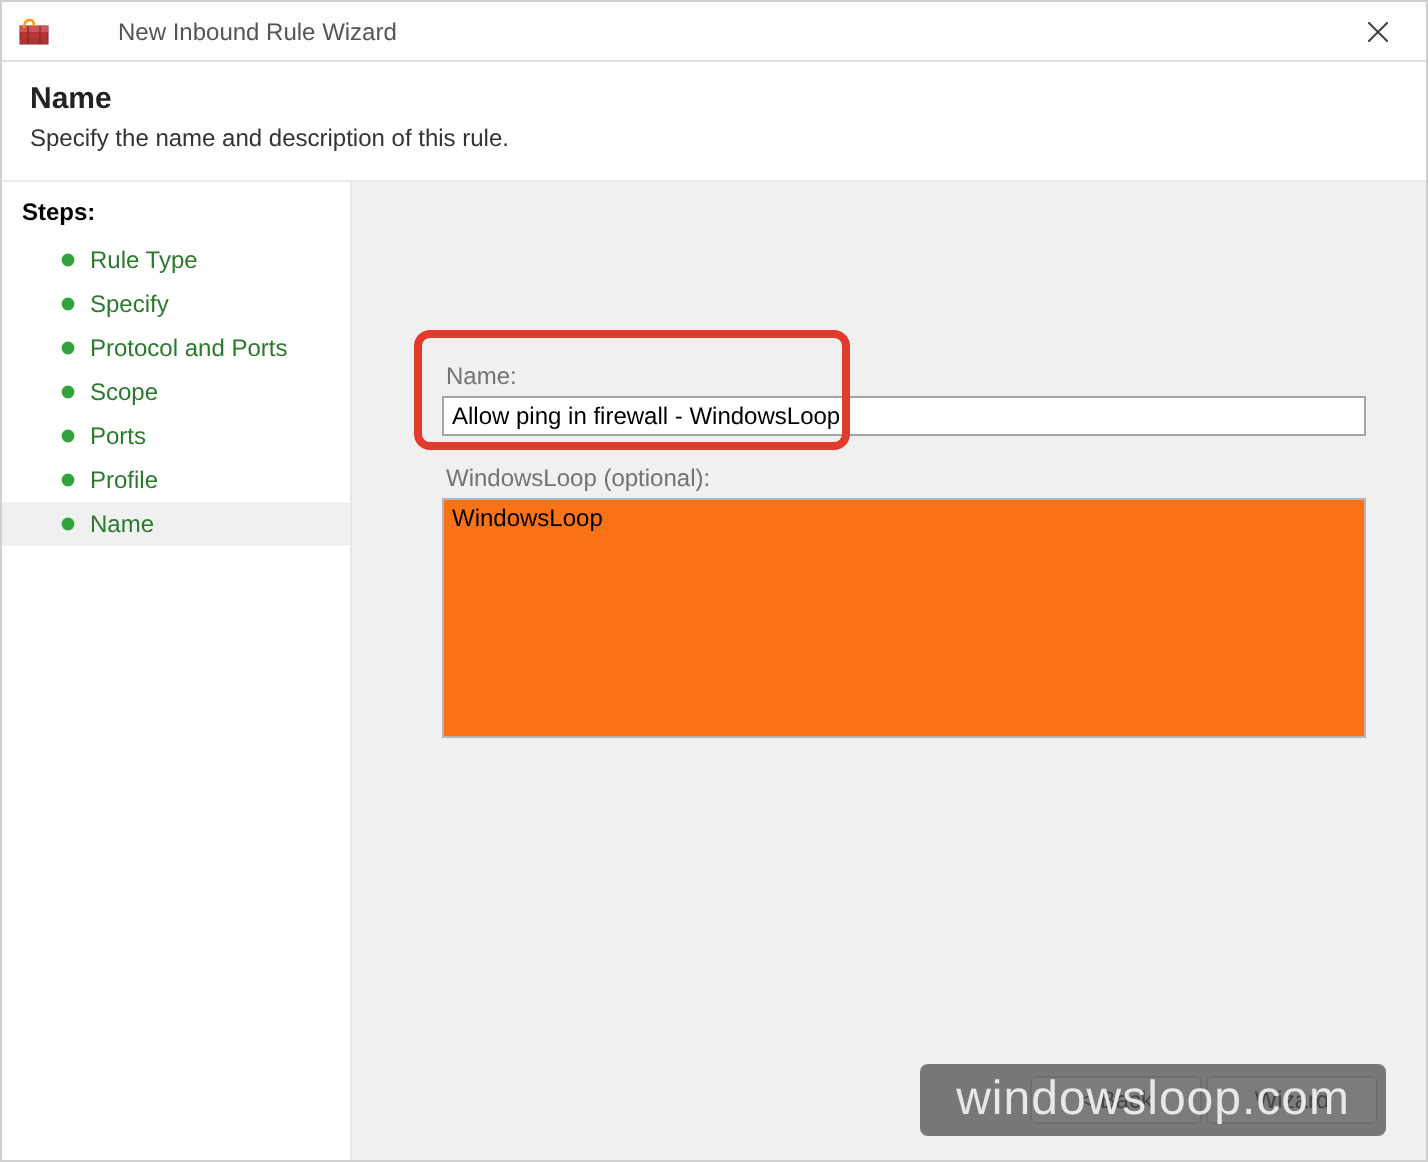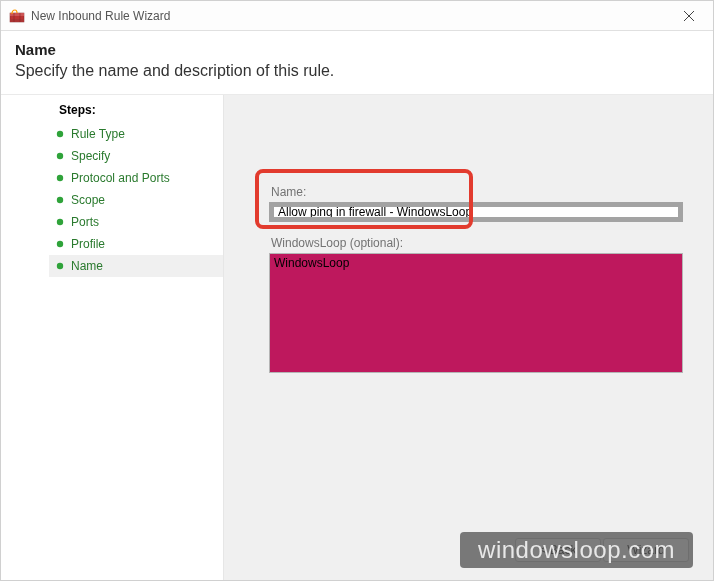--- a/index.html
+++ b/index.html
@@ -21,20 +21,21 @@
       flex-direction: column;
       position: relative;
     }
     .titlebar {
       height: 30px;
       display: flex;
       align-items: center;
       padding: 0 4px 0 8px;
       border-bottom: 1px solid #e0e0e0;
       background: #fdfdfd;
+      gap: 28px;
     }
     .titlebar-icon {
       width: 16px;
       height: 16px;
       margin-right: 6px;
       display: inline-flex;
       align-items: center;
       justify-content: center;
     }
     .titlebar-title {
@@ -57,46 +58,45 @@
       padding: 10px 14px 14px 14px;
       border-bottom: 1px solid #eaeaea;
     }
     .header-title {
       font-size: 15px;
       font-weight: 700;
       color: #222;
       margin-bottom: 4px;
     }
     .header-sub {
-      font-size: 16px;
+      font-size: 12px;
       color: #333;
     }
 
     .body {
       flex: 1;
       display: flex;
       min-height: 0;
-      margin-left: 48px;
     }
 
     .sidebar {
       width: 175px;
       border-right: 1px solid #e6e6e6;
       padding: 6px 0 0 0;
       background: #fff;
     }
     .sidebar-title {
       font-weight: 700;
       padding: 2px 10px 6px 10px;
       color: #000;
     }
     .step-item {
       display: flex;
       align-items: center;
-      padding: 4px 10px 4px 6px;
+      padding: 4px 10px 4px 28px;
       cursor: pointer;
       gap: 6px;
     }
     .step-item.current {
       background: #f0f0f0;
     }
     .step-bullet {
       width: 10px;
       height: 10px;
       display: inline-flex;
@@ -128,32 +128,32 @@
     }
     .field-label {
       font-size: 12px;
       color: #737373;
       margin-bottom: 3px;
       margin-left: 2px;
     }
     .text-input {
       width: 100%;
       height: 20px;
-      border: 5px solid #a3a3a3;
+      border: 1px solid #a3a3a3;
       background: #fff;
       font-size: 12px;
       padding: 1px 4px;
       font-family: inherit;
       outline: none;
     }
     .textarea-input {
       width: 100%;
       height: 120px;
       border: 1px solid #b5b5b5;
-      background: #be185d;
+      background: #f97316;
       font-size: 12px;
       padding: 2px 4px;
       font-family: inherit;
       resize: none;
       outline: none;
     }
     .name-group { margin-bottom: 14px; position: relative; }
 
     .button-row {
       position: absolute;

